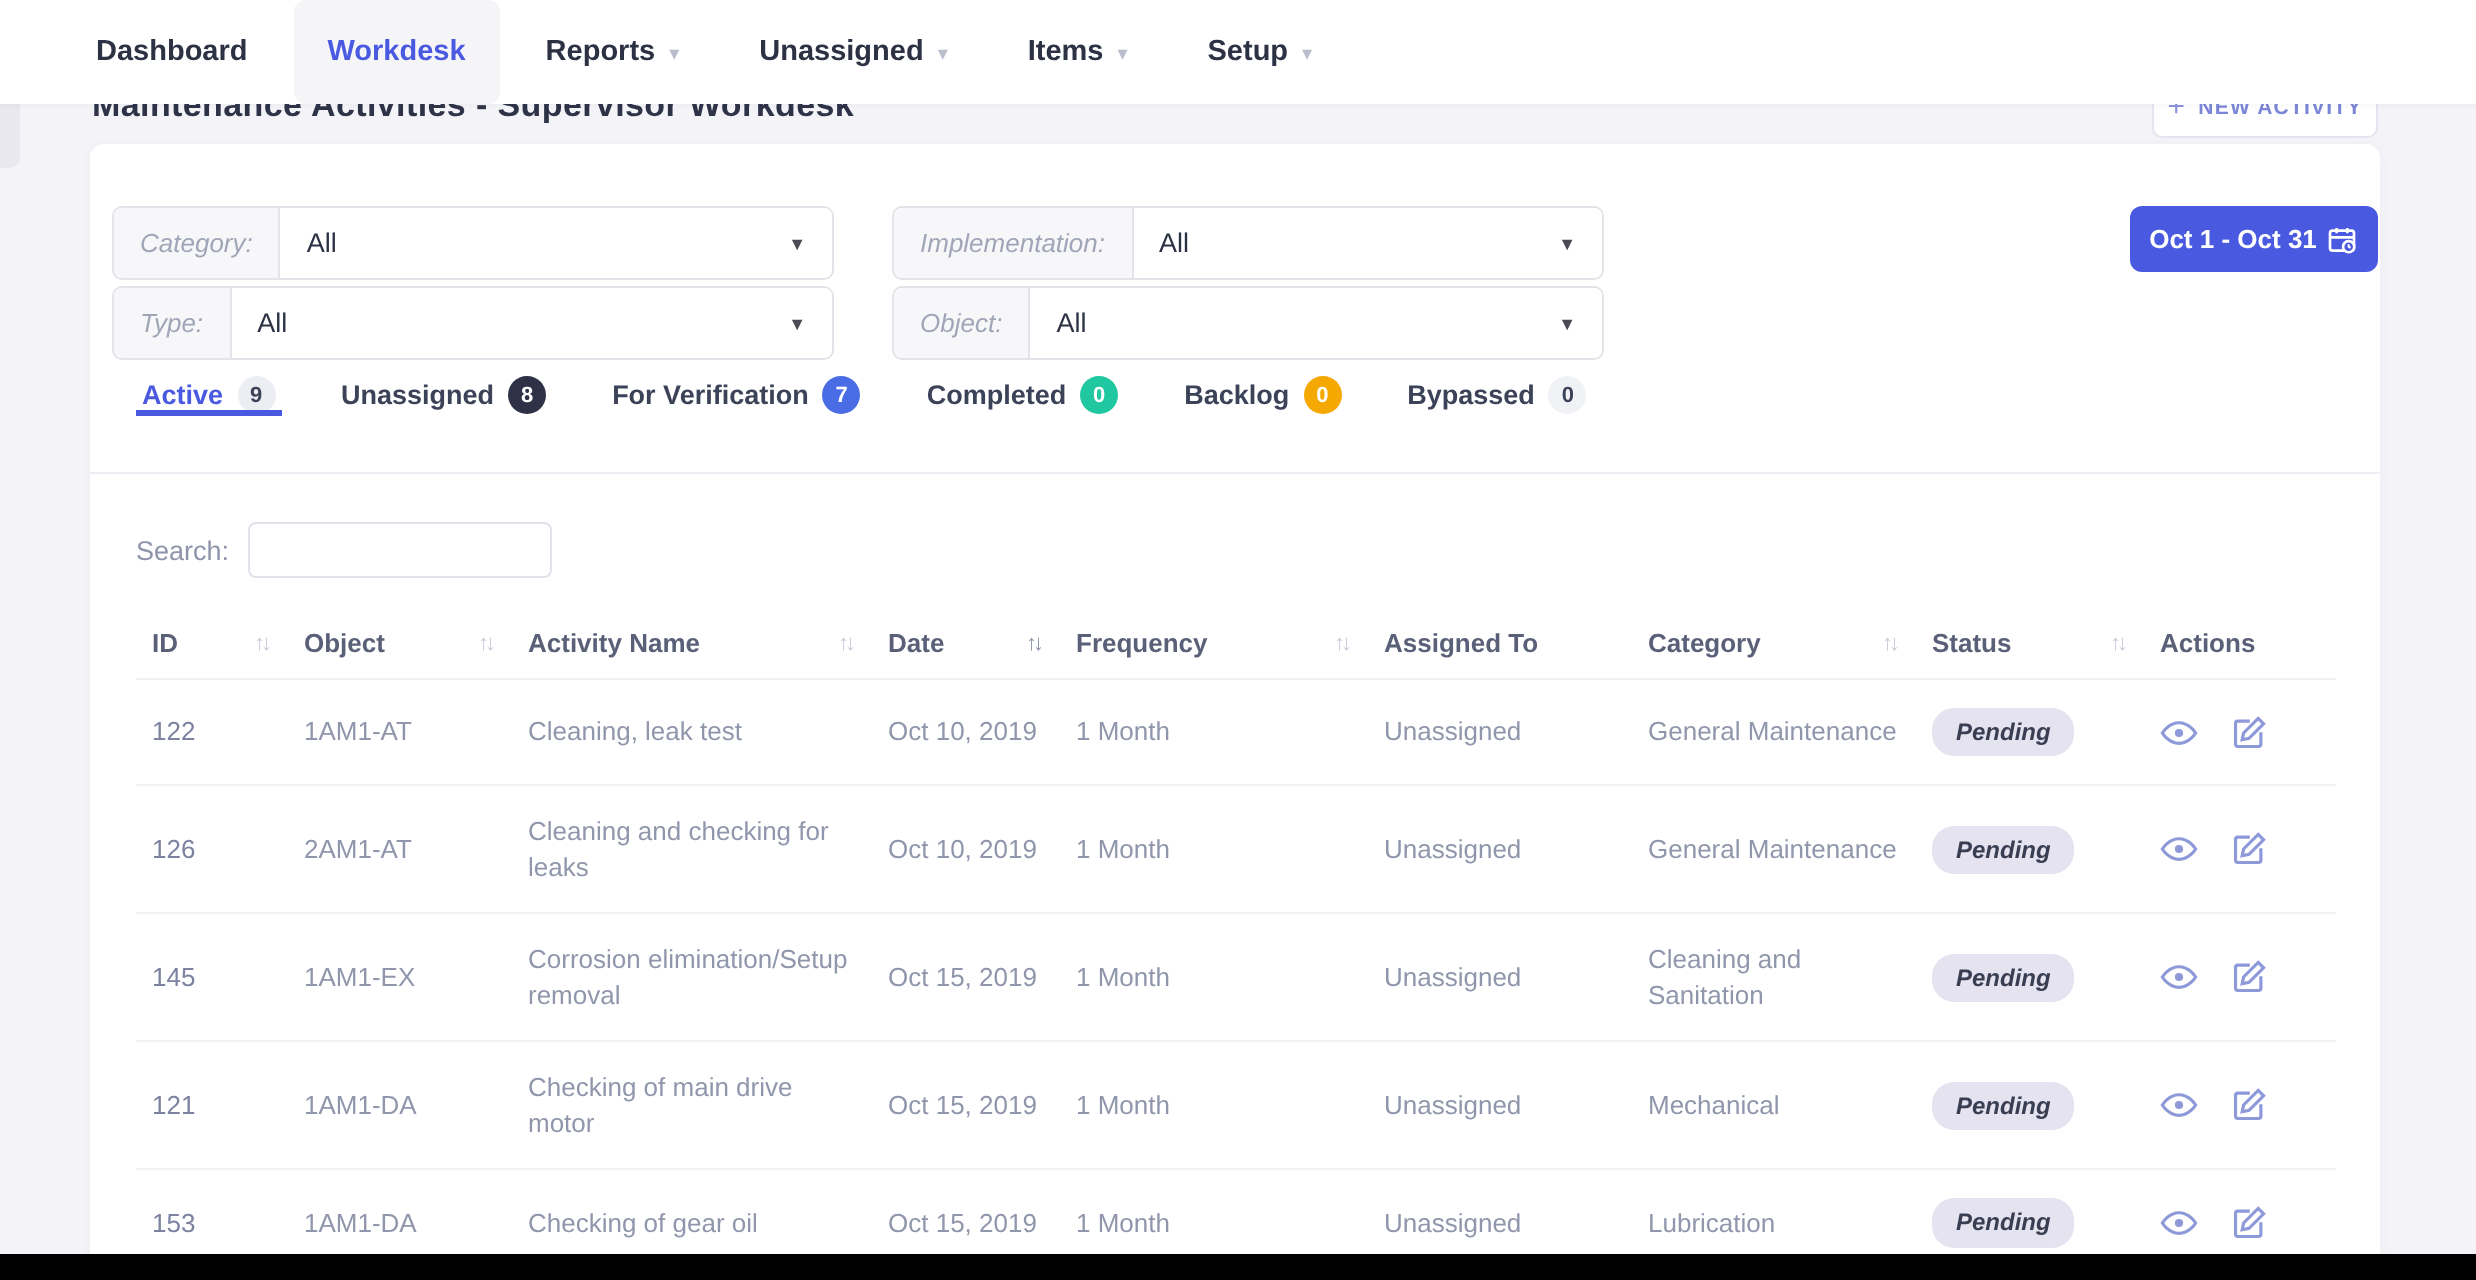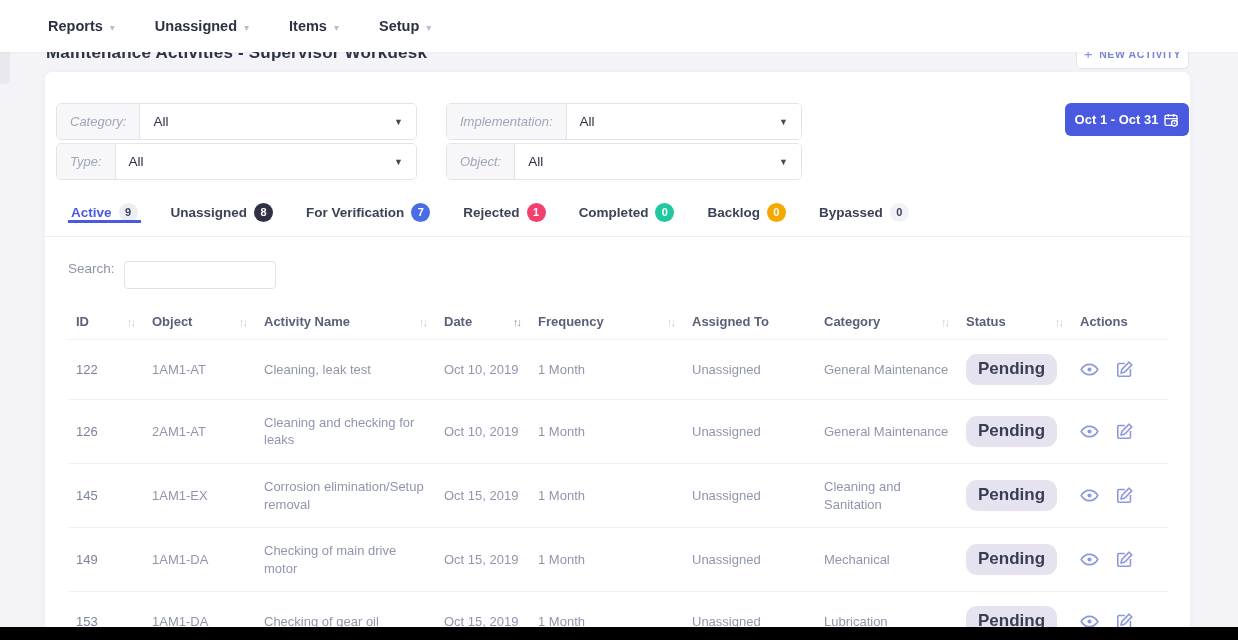--- a/index.html
+++ b/index.html
@@ -25,53 +25,53 @@
   
   .filters { position:absolute; left:11px; top:31px; display:grid; grid-template-columns:361px 356px; column-gap:29px; row-gap:3px; }
   .filter-group { display:flex; height:37px; border:1px solid #e3e3ea; border-radius:5px; background:#fff; overflow:hidden; }
   .filter-label { display:flex; align-items:center; padding:0 13px; background:#f7f7fa; border-right:1px solid #e3e3ea; color:#a0a6b8; font-size:13px; white-space:nowrap;font-style:italic; }
   .filter-select { flex:1; display:flex; align-items:center; justify-content:space-between; padding:0 13px; color:#2c3144; font-size:13.5px; cursor:pointer; background:#fff; }
   .select-arrow { font-size:9px; color:#4a4a55; }
 
   .date-btn { position:absolute; left:1020px; top:31px; width:124px; height:33px; background:var(--accent); border-radius:6px; display:flex; align-items:center; justify-content:center; gap:5px; color:#fff; font-size:13px; font-weight:700; cursor:pointer; }
 
   
-  .tabs { position:absolute; left:0; top:116px; width:100%; height:49px; border-bottom:1px solid #ededf3; display:flex; align-items:center; padding-left:23px; }
+  .tabs { position:absolute; left:0; top:116px; width:100%; height:49px; border-bottom:1px solid #ededf3; display:flex; align-items:flex-start; padding-left:23px; }
   .tab { position:relative; display:flex; align-items:center; gap:7px; padding:0 3px; margin-right:27px; font-size:13.5px; font-weight:600; color:#3c4257; cursor:pointer; }
   .tab.active { color:var(--accent); }
   .tab.active::after { content:""; position:absolute; left:0; right:0; bottom:-1px; height:3px; background:var(--accent); }
   .tab-badge { min-width:19px; height:19px; padding:0 5px; border-radius:10px; display:flex; align-items:center; justify-content:center; font-size:11px; font-weight:700; }
   .b-light   { background:#eceef3; color:#3c4257; }
   .b-dark    { background:var(--badge-dark); color:#fff; }
   .b-blue    { background:var(--badge-blue); color:#fff; }
   .b-pink    { background:var(--badge-pink); color:#fff; }
   .b-teal    { background:var(--badge-teal); color:#fff; }
   .b-amber   { background:var(--badge-amber); color:#fff; }
   .b-lighter { background:#f1f2f6; color:#3c4257; }
 
   
   .toolbar { position:absolute; left:23px; right:22px; top:186px; height:33px; }
-  .search-wrap { position:absolute; left:0; top:3px; display:flex; gap:9px; }
+  .search-wrap { position:absolute; left:0; top:3px; display:flex; align-items:center; gap:9px; }
   .search-label { color:#8e94a9; font-size:13.5px; }
   .search-input { width:152px; height:28px; border:1px solid #e1e1ea; border-radius:4px; outline:none; padding:0 8px; font-size:13px; color:#2c3144; font-family:inherit; }
   .export-group { position:absolute; right:0; top:0; display:flex; }
   .export-btn { height:33px; padding:0 15px; background:#fff; border:1px solid #e4e4ee; color:#3c4257; font-size:13px; font-weight:600; cursor:pointer; display:flex; align-items:center; font-family:inherit; }
   .export-btn:first-child { border-radius:5px 0 0 5px; }
   .export-btn:last-child { border-radius:0 5px 5px 0; border-left:none; }
 
   
   .tbl-wrap { position:absolute; left:23px; top:234px; width:1100px; }
   table { width:1100px; border-collapse:collapse; table-layout:fixed; }
   th { text-align:left; font-size:13px; font-weight:700; color:#5a6078; padding:8px 8px 10px 8px; border-bottom:1px solid #eef0f4; }
   th .th-inner { display:flex; align-items:center; justify-content:space-between; }
   .sort-icon { font-size:11px; letter-spacing:-2px; color:#c9cdda; font-weight:400; padding-right:2px; }
   .sort-icon.sorted { color:#8f96ad; font-weight:700; }
   td { font-size:13px; color:#9096ab; padding:14px 8px; border-bottom:1px solid #f0f1f5; vertical-align:middle; line-height:1.35; }
   td.c-id { color:#7c82a0; }
-  .status-pill { display:inline-block; background:var(--pill-bg); color:#3a3e52; font-size:17px; font-weight:600; padding:4px 12px; border-radius:11px; }
+  .status-pill { display:inline-block; background:var(--pill-bg); color:#3a3e52; font-size:12px; font-weight:600; padding:4px 12px; border-radius:11px;font-style:italic; }
   .actions-cell { white-space:nowrap; }
   .action-icon { display:inline-flex; width:19px; height:19px; color:var(--icon-color); cursor:pointer; vertical-align:middle; }
   .action-icon + .action-icon { margin-left:16px; }
   .action-icon svg { width:100%; height:100%; }
 
   
   .bottom-bar { position:absolute; left:0; top:627px; width:1238px; height:13px; background:#000; z-index:9; }
 </style>
 </head>
 <body>
@@ -81,20 +81,26 @@
   <div class="page-title">Maintenance Activities - Supervisor Workdesk</div>
 
   <div class="new-activity-btn">
     <span class="plus">+</span>
     <span>NEW ACTIVITY</span>
   </div>
 
   <div class="left-chip"></div>
 
   <nav class="navbar" id="navbar">
+      <div class="nav-item">
+        <span>Dashboard</span>
+      </div>
+      <div class="nav-item active">
+        <span>Workdesk</span>
+      </div>
       <div class="nav-item">
         <span>Reports</span>
         <span class="nav-caret">▾</span>
       </div>
       <div class="nav-item">
         <span>Unassigned</span>
         <span class="nav-caret">▾</span>
       </div>
       <div class="nav-item">
         <span>Items</span>
@@ -156,24 +162,20 @@
           <span>Active</span>
           <span class="tab-badge b-light">9</span>
         </div>
         <div class="tab">
           <span>Unassigned</span>
           <span class="tab-badge b-dark">8</span>
         </div>
         <div class="tab">
           <span>For Verification</span>
           <span class="tab-badge b-blue">7</span>
-        </div>
-        <div class="tab">
-          <span>Rejected</span>
-          <span class="tab-badge b-pink">1</span>
         </div>
         <div class="tab">
           <span>Completed</span>
           <span class="tab-badge b-teal">0</span>
         </div>
         <div class="tab">
           <span>Backlog</span>
           <span class="tab-badge b-amber">0</span>
         </div>
         <div class="tab">
@@ -316,21 +318,21 @@
                     <circle cx="12" cy="12" r="2.6" fill="currentColor" stroke="none"></circle>
                   </svg>
                 </span><span class="action-icon">
                   <svg viewBox="0 0 24 24" fill="none" stroke="currentColor" stroke-width="2">
                     <path d="M12.5 4.5H5a1.5 1.5 0 0 0-1.5 1.5v13A1.5 1.5 0 0 0 5 20.5h13a1.5 1.5 0 0 0 1.5-1.5v-7.5"></path>
                     <path d="M17.8 2.8l3.4 3.4L12 15.4l-4.3 0.9 0.9-4.3z"></path>
                   </svg>
                 </span></td>
             </tr>
             <tr>
-              <td class="c-id">149</td>
+              <td class="c-id">121</td>
               <td>1AM1-DA</td>
               <td>Checking of main drive motor</td>
               <td>Oct 15, 2019</td>
               <td>1 Month</td>
               <td>Unassigned</td>
               <td>Mechanical</td>
               <td><span class="status-pill">Pending</span></td>
               <td class="actions-cell"><span class="action-icon">
                   <svg viewBox="0 0 24 24" fill="none" stroke="currentColor" stroke-width="2">
                     <path d="M1.5 12s3.8-6.5 10.5-6.5S22.5 12 22.5 12s-3.8 6.5-10.5 6.5S1.5 12 1.5 12z"></path>

